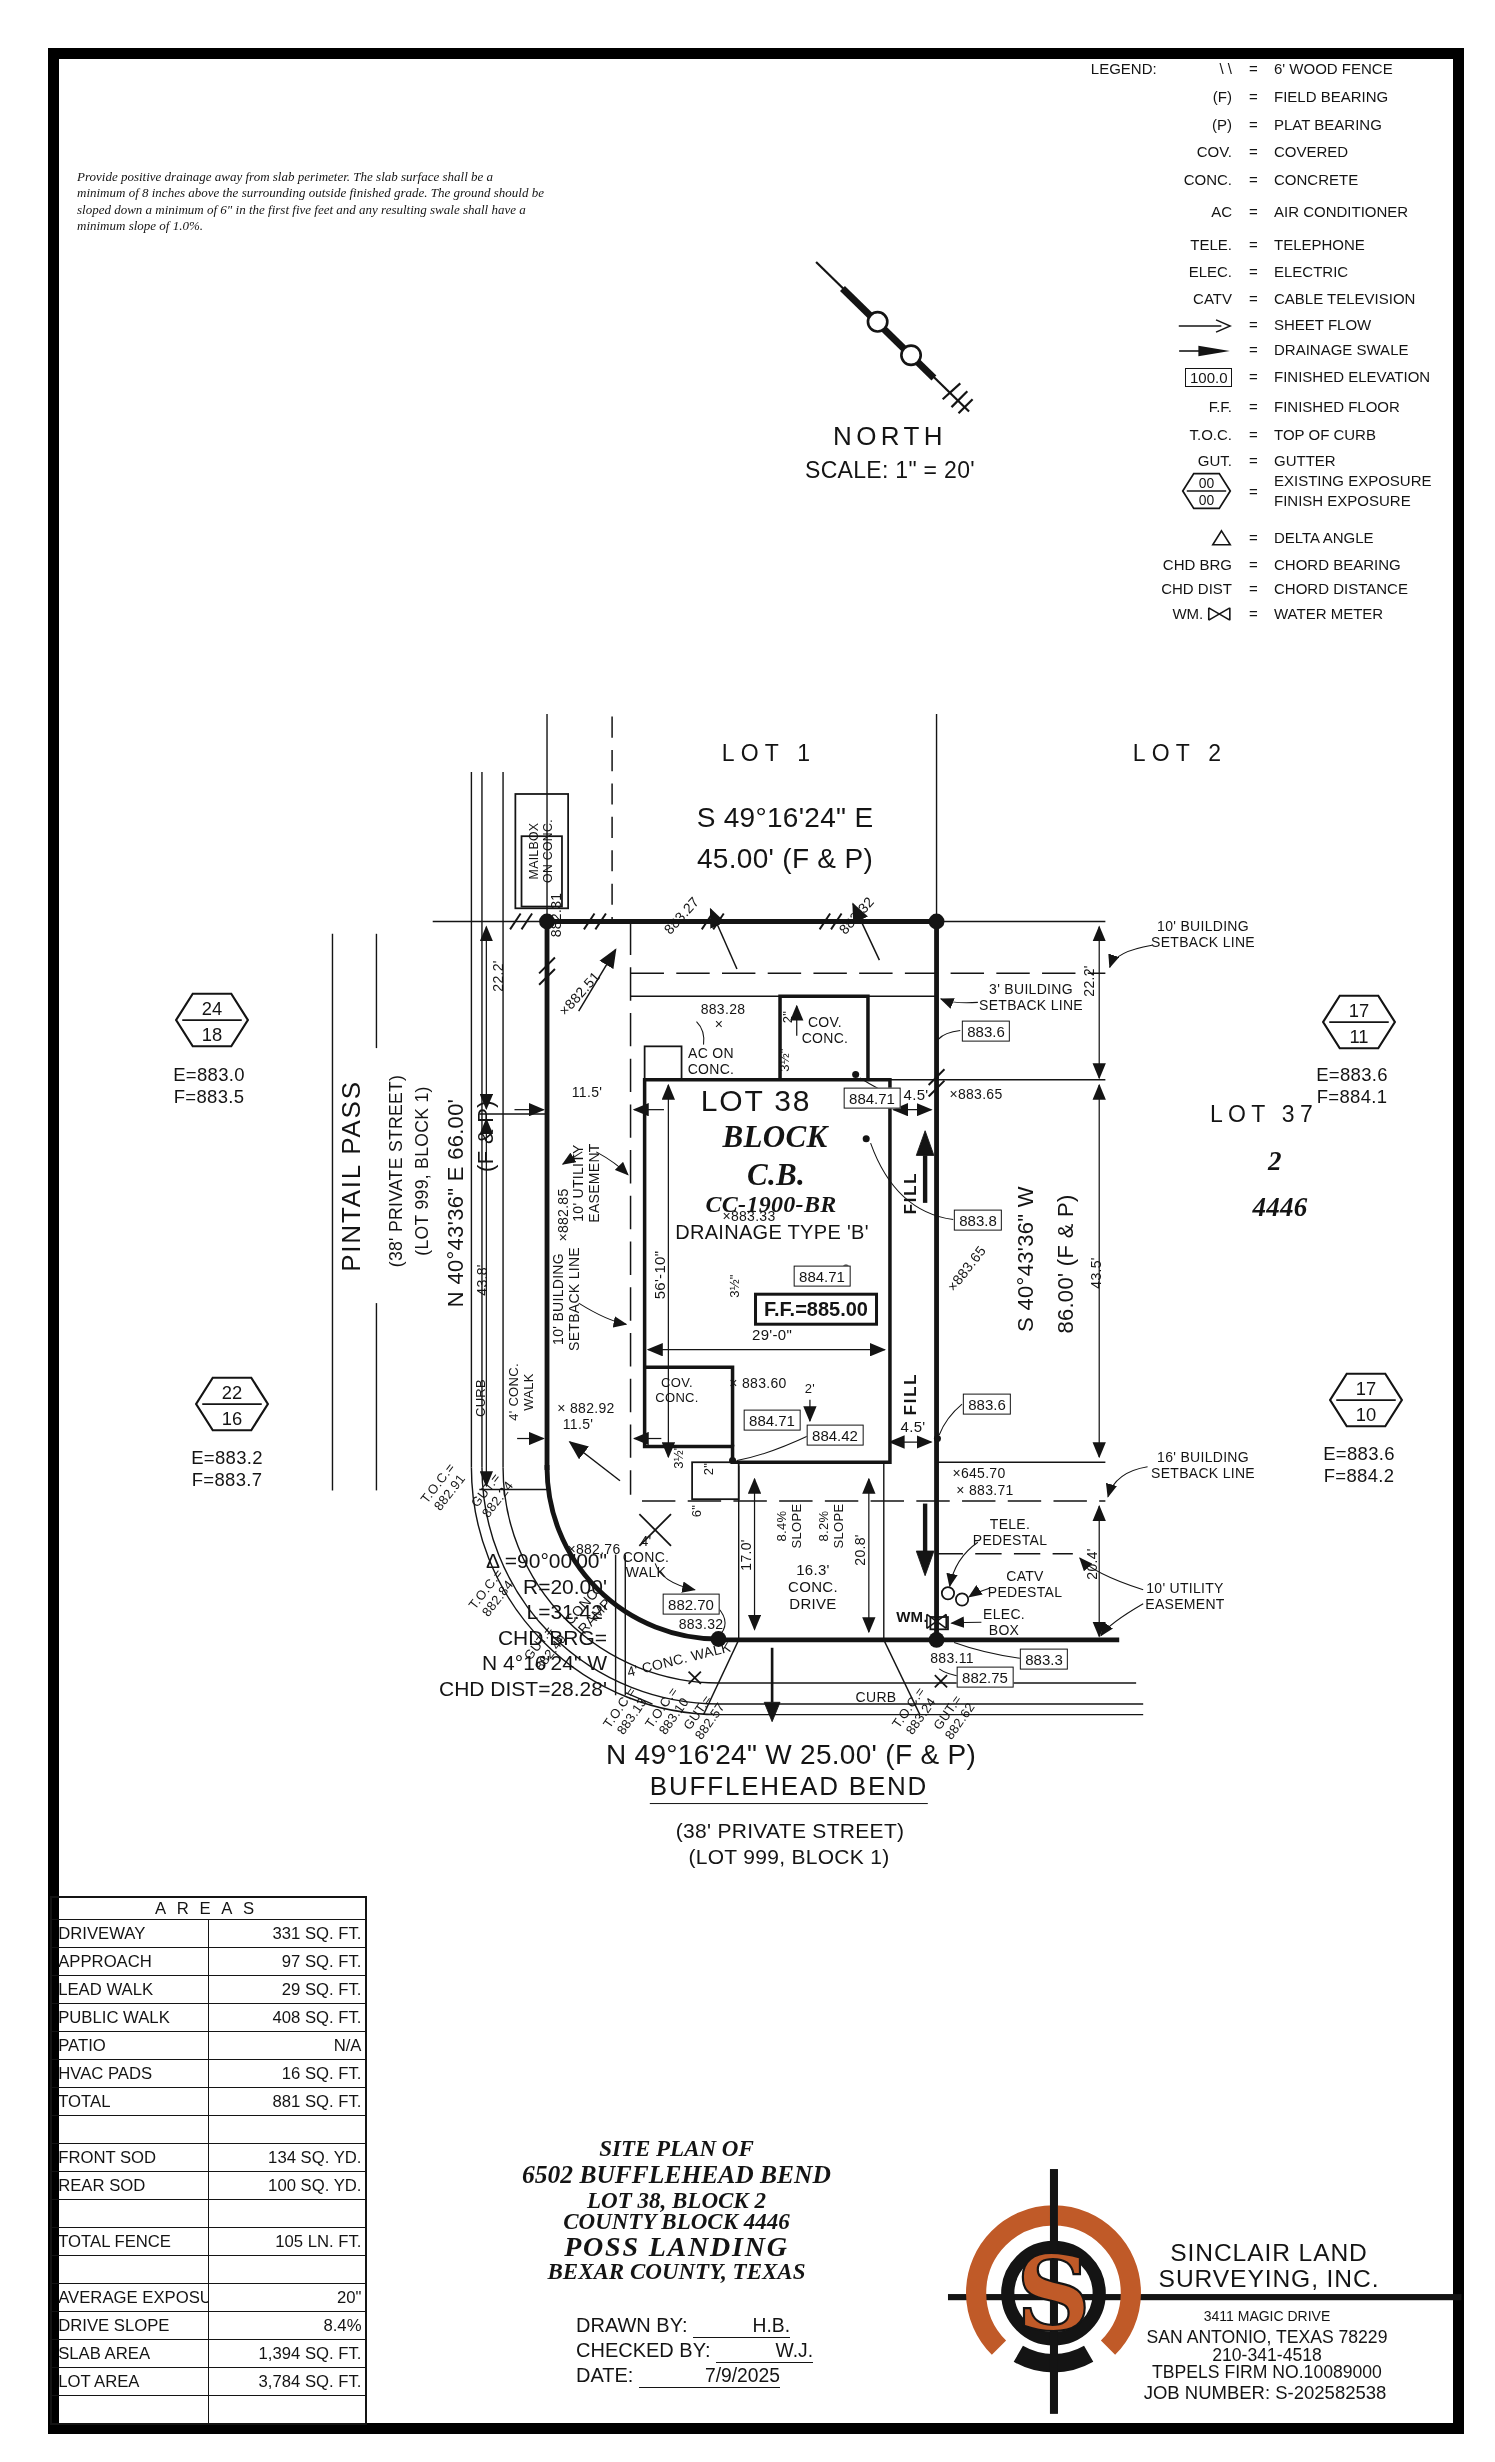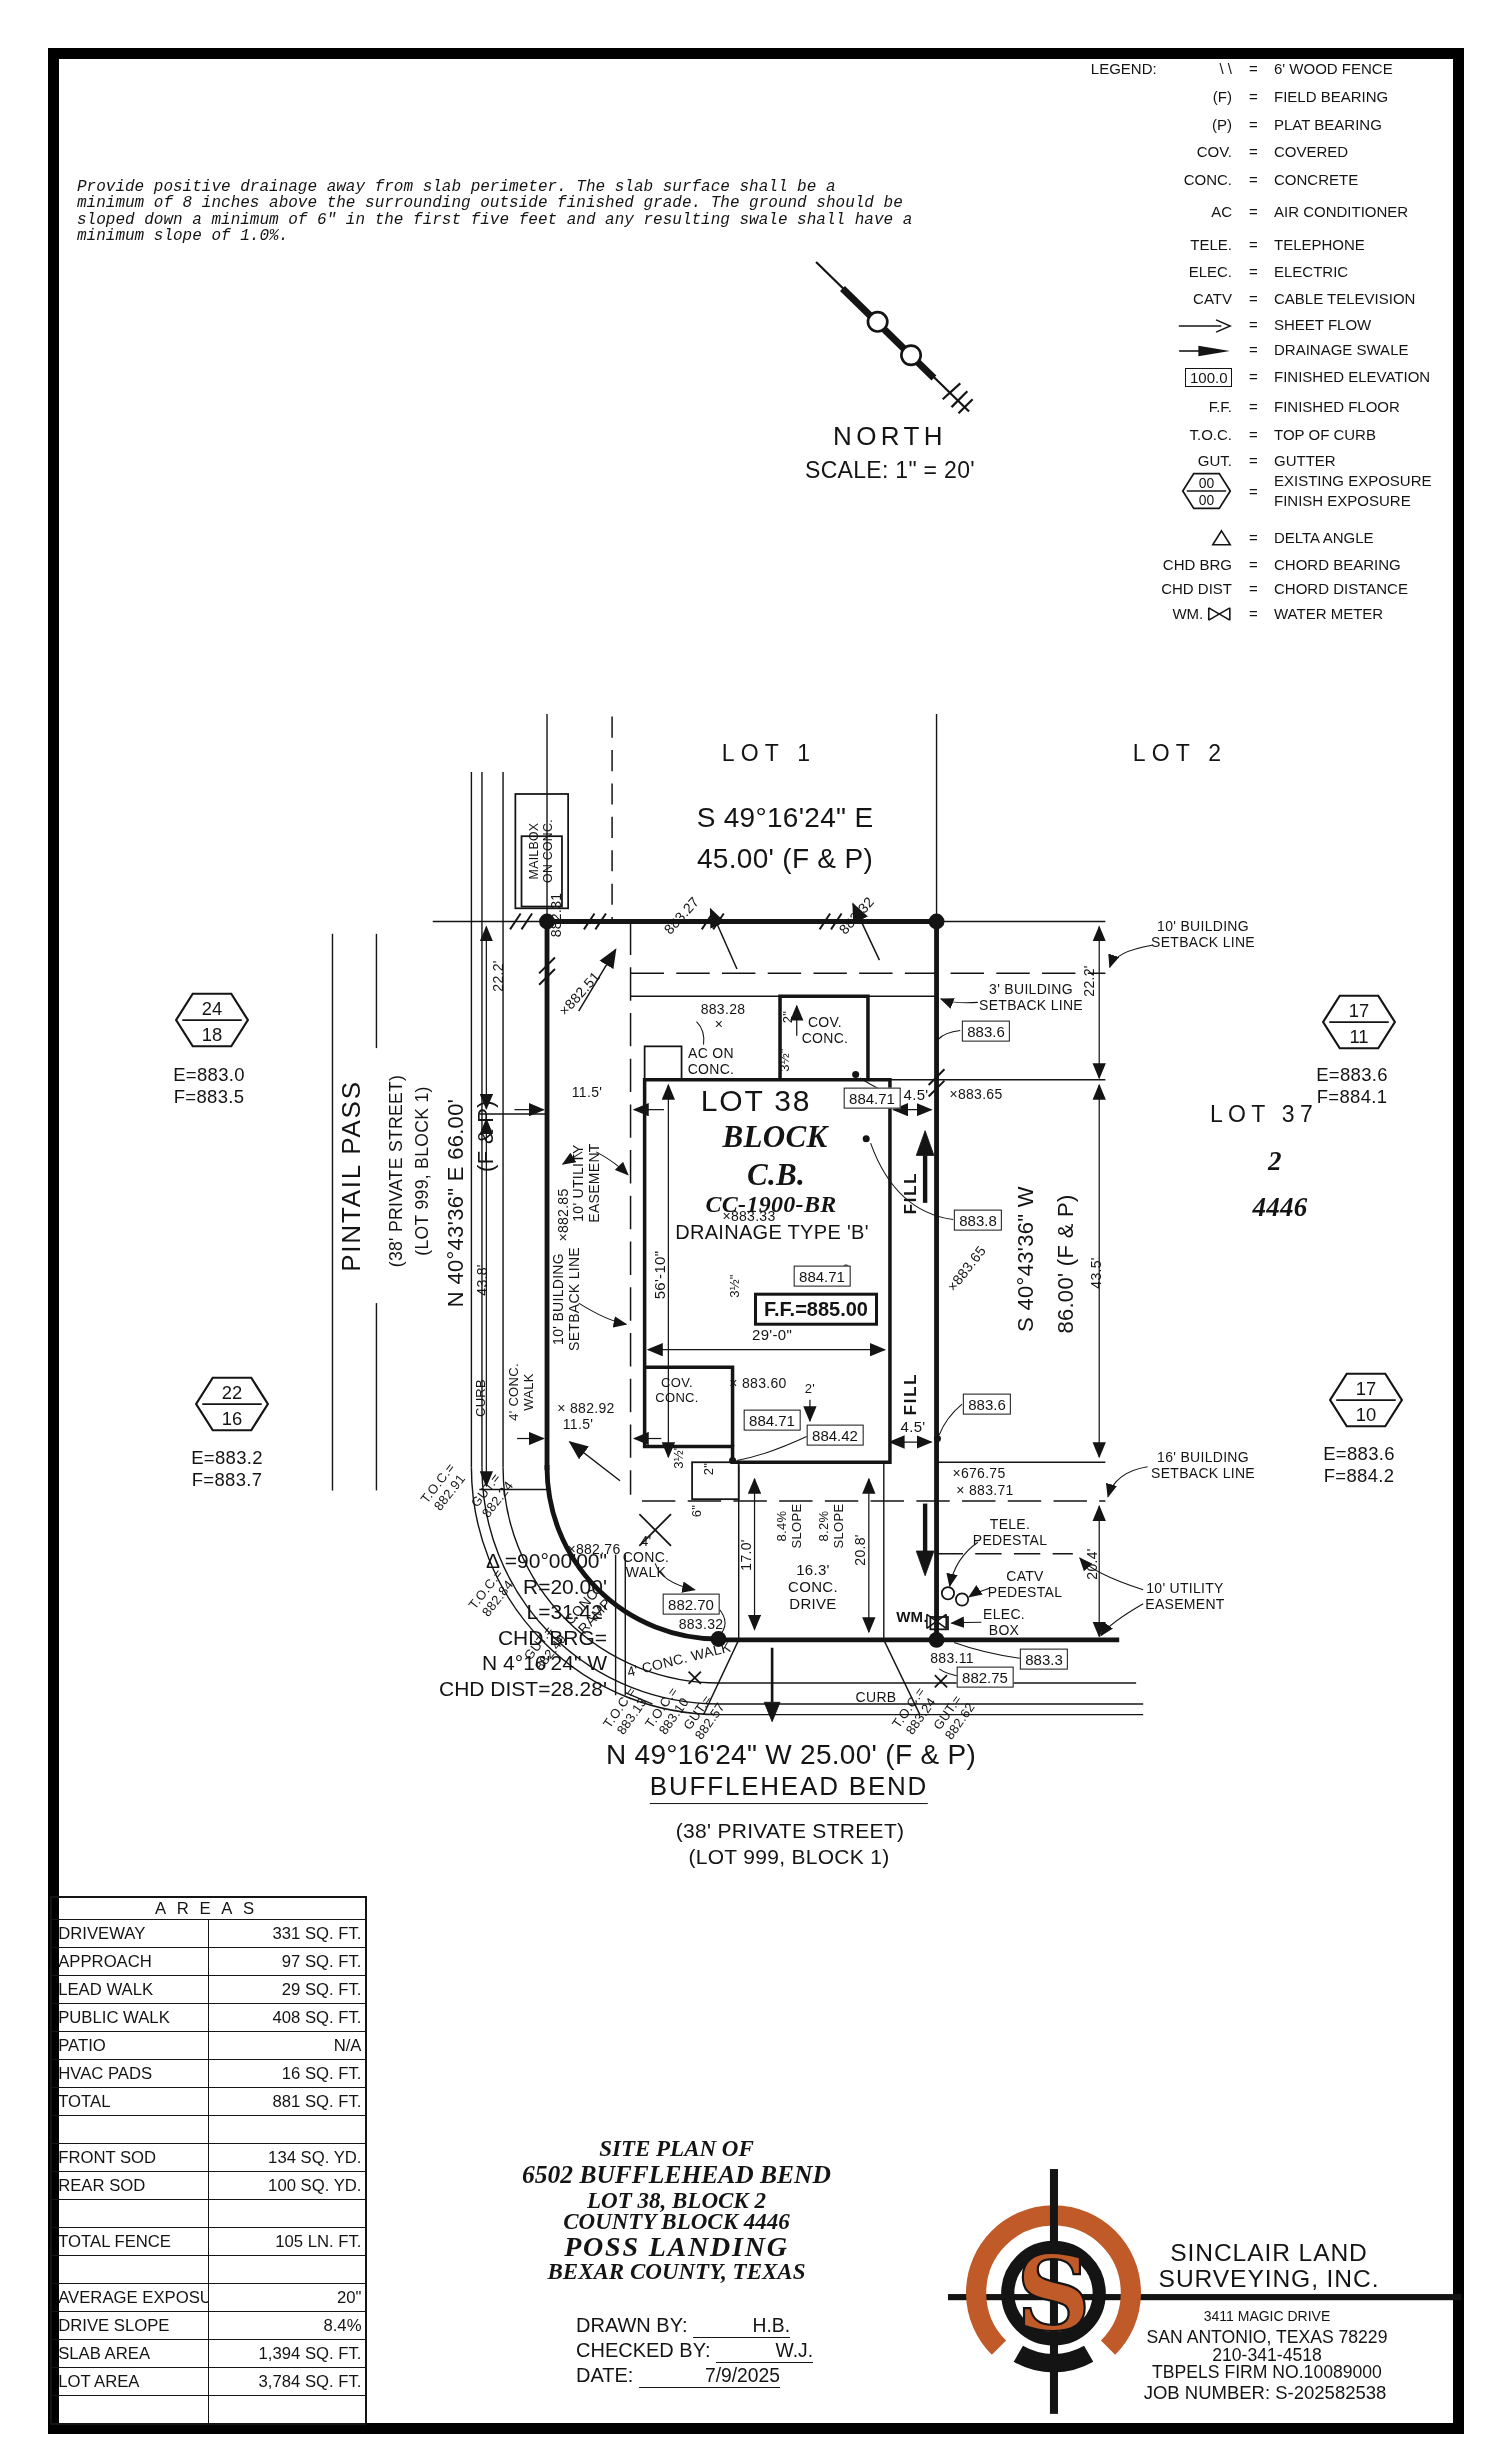--- a/index.html
+++ b/index.html
@@ -14,22 +14,22 @@
       padding:0.9px 4.4px;font-size:15px;white-space:pre}
   .FF{position:absolute;transform:translate(-50%,-50%);border:3.5px solid #141414;background:#fff;
       padding:1.8px 7px;font-size:20px;font-weight:bold;white-space:pre}
   .hex{position:absolute;transform:translate(-50%,-50%)}
   .hex polygon{fill:#fff;stroke:#141414;stroke-width:2.5}
   .hex line{stroke:#141414;stroke-width:2}
   .hex text{font:21px "Liberation Sans",sans-serif;text-anchor:middle;fill:#141414}
   
   .disc1{position:absolute;left:77px;top:79px;font-family:"Liberation Serif",serif;font-style:italic;
          font-size:17px;line-height:21px;white-space:pre-line}
-  .disc2{position:absolute;left:77px;top:179px;font-family:Liberation Mono, monospace;font-style:italic;
-         font-size:16px;line-height:16.3px;white-space:pre-line}
+  .disc2{position:absolute;left:77px;top:169px;font-family:Liberation Serif, serif;font-style:italic;
+         font-size:13px;line-height:16.3px;white-space:pre-line}
   
   .lg{position:absolute;left:1082px;top:58px;width:378px;height:580px;font-size:15px}
   .lg-row{position:absolute;width:378px;height:19.3px}
   .lg-sym{position:absolute;left:0;width:150px;text-align:right;white-space:pre}
   .lg-eq{position:absolute;left:167px}
   .lg-desc{position:absolute;left:192px;white-space:pre-line}
   .lg-title{position:absolute;left:8.8px;top:0}
   .lg-box{display:inline-block;border:1.8px solid #141414;padding:0 3.5px}
   
   .areas{position:absolute;left:50px;top:1896px;width:317px;border:2.2px solid #141414;border-collapse:collapse;
@@ -444,21 +444,21 @@
   <div class="L" style="left:1093px;top:1564px;font-size:14px;transform:translate(-50%,-50%) rotate(-90deg)">20.4'</div>
   <div class="L" style="left:1203px;top:1466px;font-size:14px">16' BUILDING
 SETBACK LINE</div>
   <div class="L" style="left:1185px;top:1597px;font-size:14px">10' UTILITY
 EASEMENT</div>
   <div class="EB" style="left:978px;top:1220px">883.8</div>
   <div class="L" style="left:976px;top:1095px;font-size:14px">×883.65</div>
   <div class="L" style="left:967px;top:1269px;font-size:14px;transform:translate(-50%,-50%) rotate(-52deg)">×883.65</div>
   <div class="L" style="left:911px;top:1193px;font-size:16.7px;font-weight:bold;letter-spacing:1.8px;transform:translate(-50%,-50%) rotate(-90deg)">FILL</div>
   <div class="L" style="left:911px;top:1394px;font-size:16.7px;font-weight:bold;letter-spacing:1.8px;transform:translate(-50%,-50%) rotate(-90deg)">FILL</div>
-  <div class="L" style="left:979px;top:1474px;font-size:14px">×676.75</div>
+  <div class="L" style="left:979px;top:1474px;font-size:14px">×645.70</div>
   <div class="L" style="left:985px;top:1491px;font-size:14px">× 883.71</div>
   <div class="EB" style="left:987px;top:1404px">883.6</div>
   <div class="L" style="left:916px;top:1095px;font-size:15px">4.5'</div>
   <div class="L" style="left:913px;top:1427px;font-size:15px">4.5'</div>
 
   <div class="EB" style="left:872px;top:1098px">884.71</div>
   <div class="EB" style="left:822px;top:1276px">884.71</div>
   <div class="EB" style="left:772px;top:1420px">884.71</div>
   <div class="EB" style="left:835px;top:1435px">884.42</div>
   <div class="FF" style="left:816px;top:1309px">F.F.=885.00</div>

